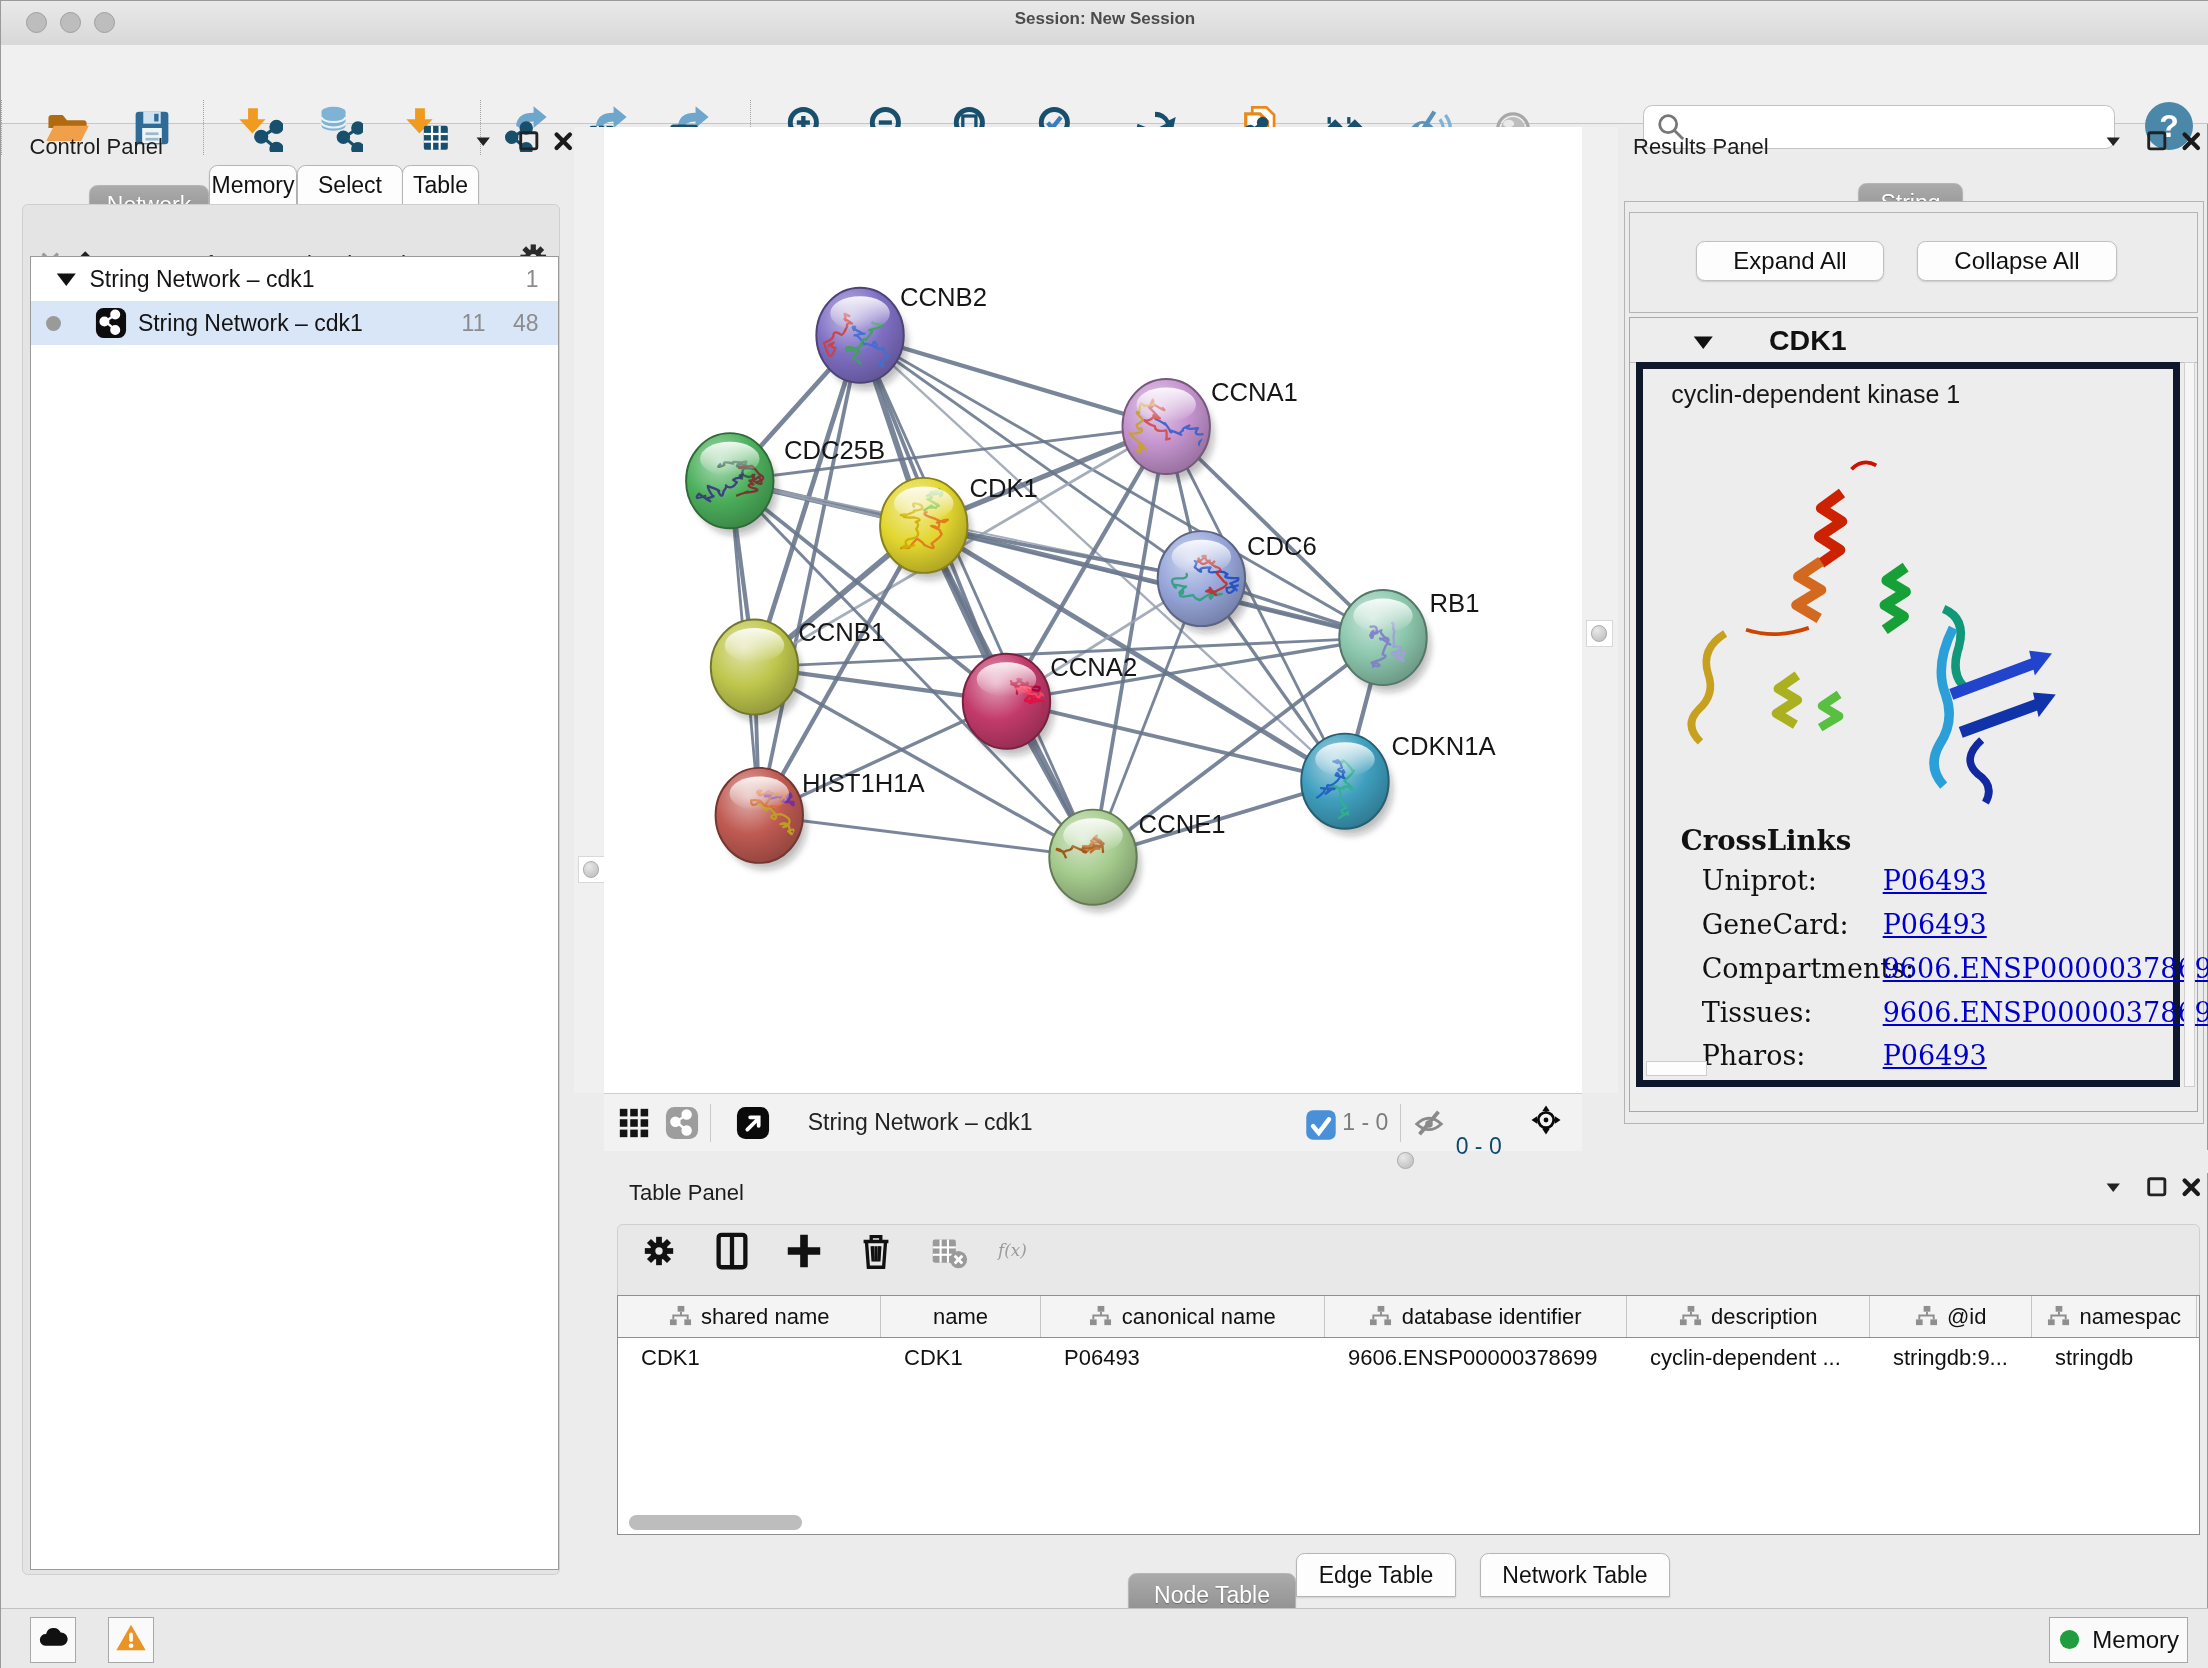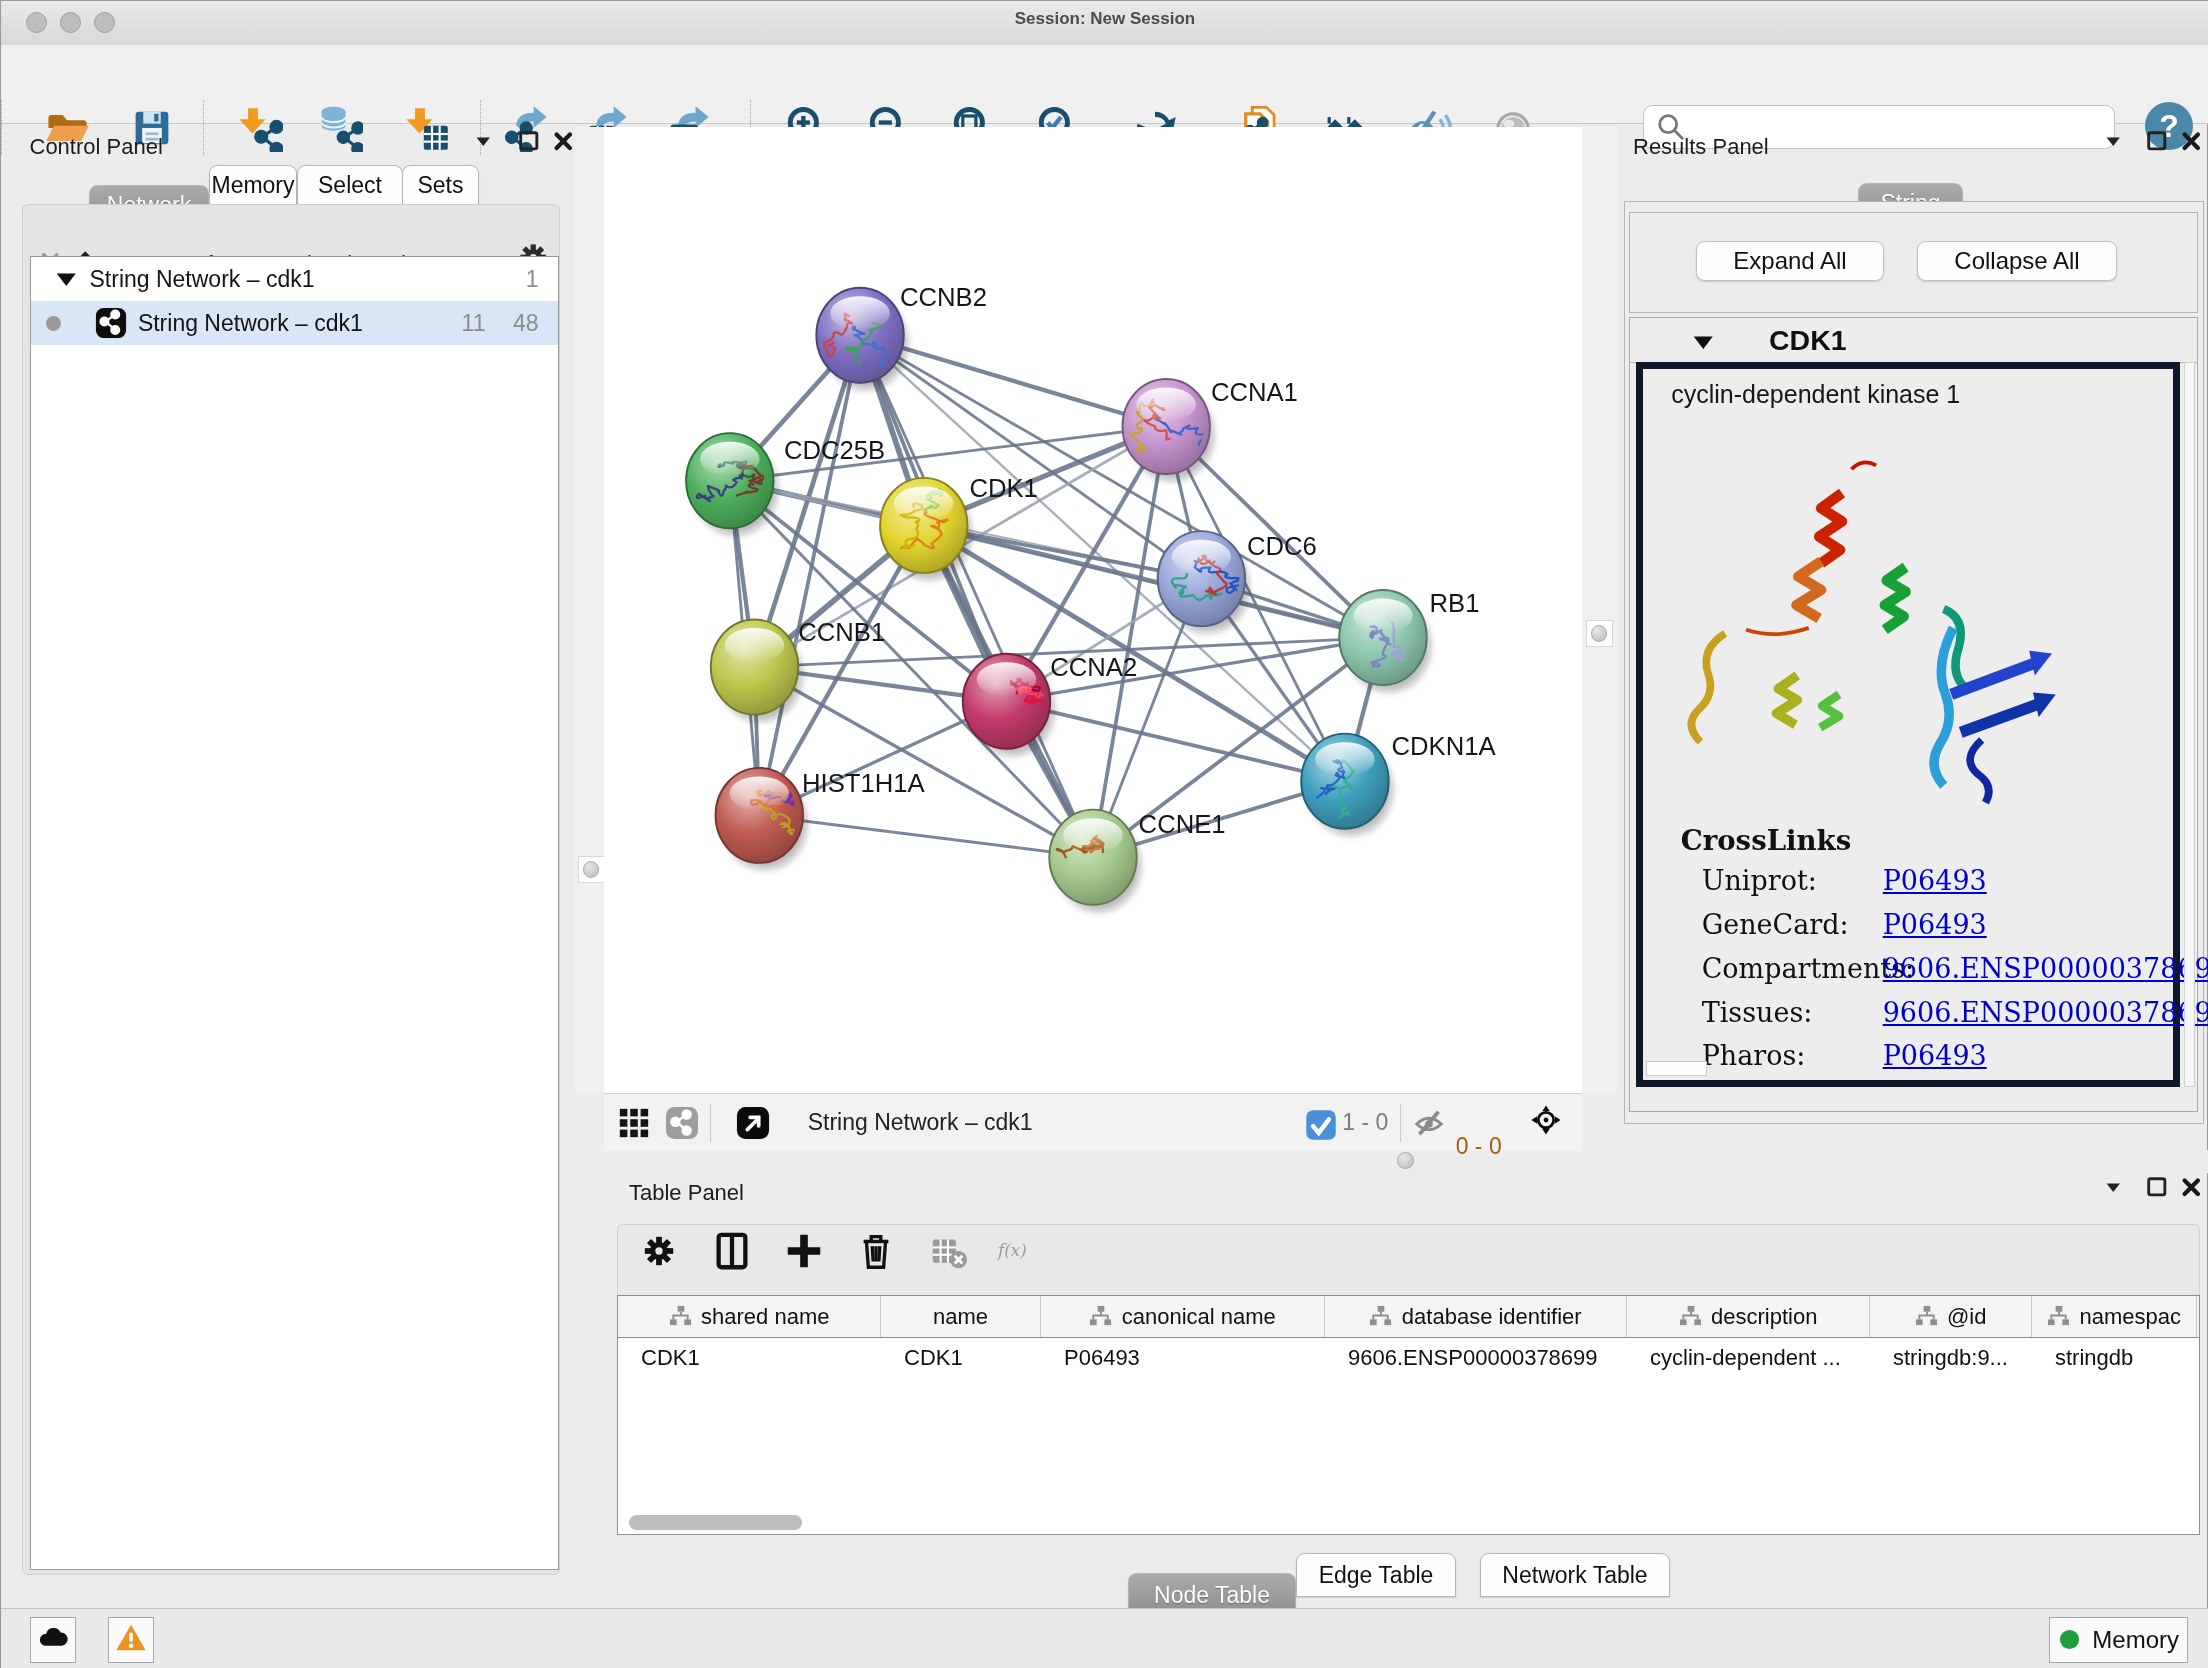--- a/index.html
+++ b/index.html
@@ -266,21 +266,21 @@
     <span class="pctl" style="left:548px;top:126px;"><svg viewBox="0 0 30 30" width="100%" height="100%">
           <g stroke="#1a1a1a" stroke-width="4.5" stroke-linecap="round">
             <line x1="8" y1="8" x2="22" y2="22"></line>
             <line x1="22" y1="8" x2="8" y2="22"></line>
           </g>
         </svg></span>
     <div id="cp-tabs">
         <div class="tab sel" style="left: 88px; top: 164px; width: 120px;">Network</div>
         <div class="tab" style="left: 208px; top: 164px; width: 88px;">Memory</div>
         <div class="tab" style="left: 296px; top: 164px; width: 106px;">Select</div>
-        <div class="tab" style="left: 401px; top: 164px; width: 77px;">Sets</div>
+        <div class="tab" style="left: 401px; top: 164px; width: 77px;">Table</div>
       </div>
     <div class="cp-inner">
       <span class="pctl" style="left:13.3px;top:42px;"><svg viewBox="0 0 30 30" width="100%" height="100%">
             <g stroke="#9a9a9a" stroke-width="3.5" fill="none">
               <path d="M7 7 l8 8 8-8"></path>
               <path d="M7 16 l8 8 8-8"></path>
             </g>
           </svg></span>
       <span class="pctl" style="left:48px;top:42px;"><svg viewBox="0 0 30 30" width="100%" height="100%">
             <g stroke="#222" stroke-width="3.5" fill="none">
@@ -647,21 +647,21 @@
           <rect x="2" y="2" width="26" height="26" rx="6" fill="#4a90d9"></rect>
           <path d="M8 16 l5 6 9-12" stroke="#fff" stroke-width="4" fill="none" stroke-linecap="round"></path>
         </svg></span>
     <span style="margin-left:9.5px;color:#7c7c7c;">1 - 0</span>
     <span class="vline"></span>
     <span class="ntb-ic" style="margin-left:0;"><svg viewBox="0 0 36 36" width="100%" height="100%">
           <path d="M5 19 q13-12 26 0 q-13 12 -26 0 z" fill="none" stroke="#8a8a8a" stroke-width="3"></path>
           <circle cx="18" cy="19" r="4" fill="#8a8a8a"></circle>
           <line x1="8" y1="30" x2="28" y2="6" stroke="#8a8a8a" stroke-width="4"></line>
         </svg></span>
-    <span style="margin-left:9.5px;color:#a16207;margin-top:47px;">0 - 0</span>
+    <span style="margin-left:9.5px;color:#0c4a6e;margin-top:47px;">0 - 0</span>
     <span class="ntb-ic" style="width:40px;height:40px;margin:0 13.3px 0 27px;"><svg viewBox="0 0 42 42" width="100%" height="100%">
           <g stroke="#0a0a0a" stroke-width="3.5" fill="#0a0a0a">
             <circle cx="21" cy="21" r="9.5" fill="none"></circle>
             <path d="M21 3 l4.5 7 h-9 z" stroke="none"></path>
             <path d="M21 39 l4.5-7 h-9 z" stroke="none"></path>
             <path d="M3 21 l7-4.5 v9 z" stroke="none"></path>
             <path d="M39 21 l-7-4.5 v9 z" stroke="none"></path>
             <circle cx="21" cy="21" r="3" stroke="none"></circle>
           </g>
         </svg></span>

